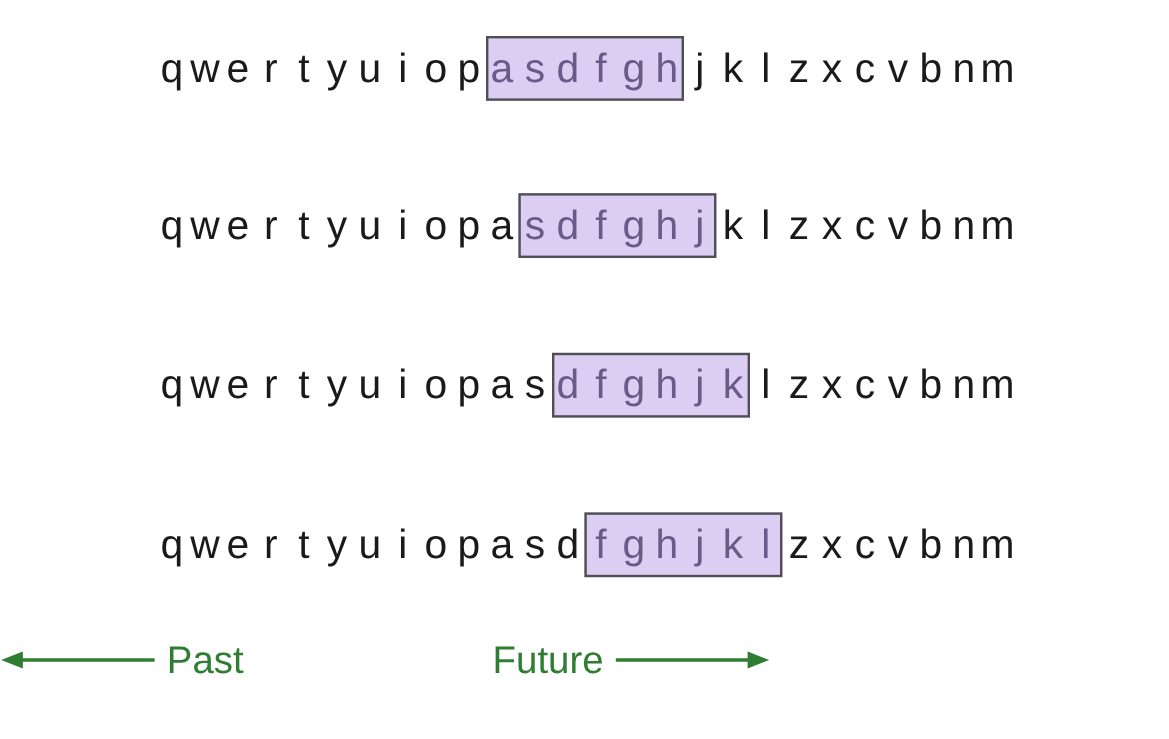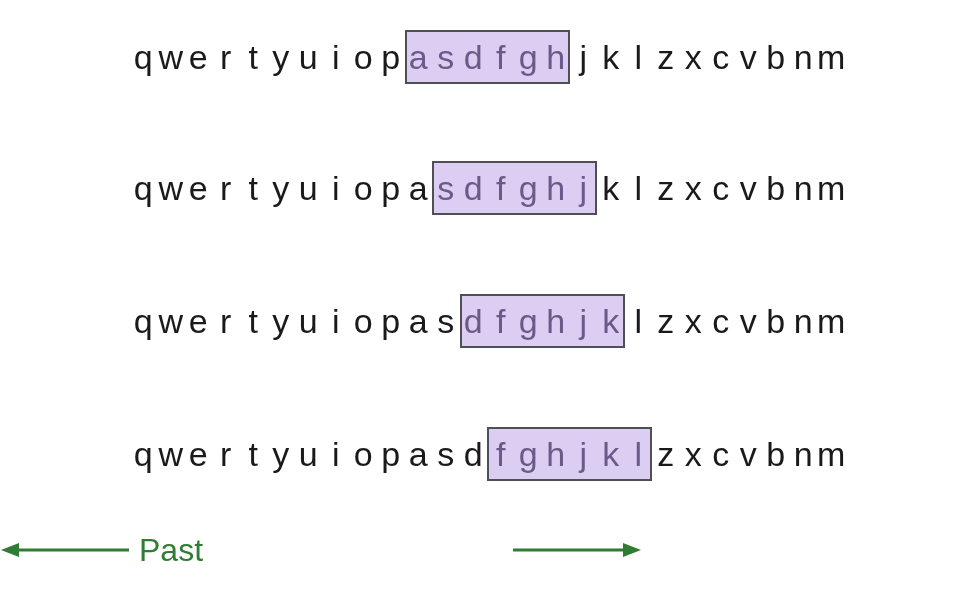--- a/index.html
+++ b/index.html
@@ -239,20 +239,21 @@
       <div class="legend-half">
         <span>
           <svg class="arrow-svg" width="128" height="22" viewBox="0 0 128 22" aria-hidden="true">
             <line x1="16" y1="11" x2="128" y2="11" stroke="#2f7d32" stroke-width="3"></line>
             <polygon points="0,11 18,4 18,18" fill="#2f7d32"></polygon>
           </svg>
         </span>
         <span class="legend-label">Past</span>
       </div>
       <div class="legend-half">
+        <span class="legend-label">Future</span>
         <span>
           <svg class="arrow-svg" width="128" height="22" viewBox="0 0 128 22" aria-hidden="true">
             <line x1="0" y1="11" x2="112" y2="11" stroke="#2f7d32" stroke-width="3"></line>
             <polygon points="128,11 110,4 110,18" fill="#2f7d32"></polygon>
           </svg>
         </span>
       </div>
     </div>
   </div>
 

